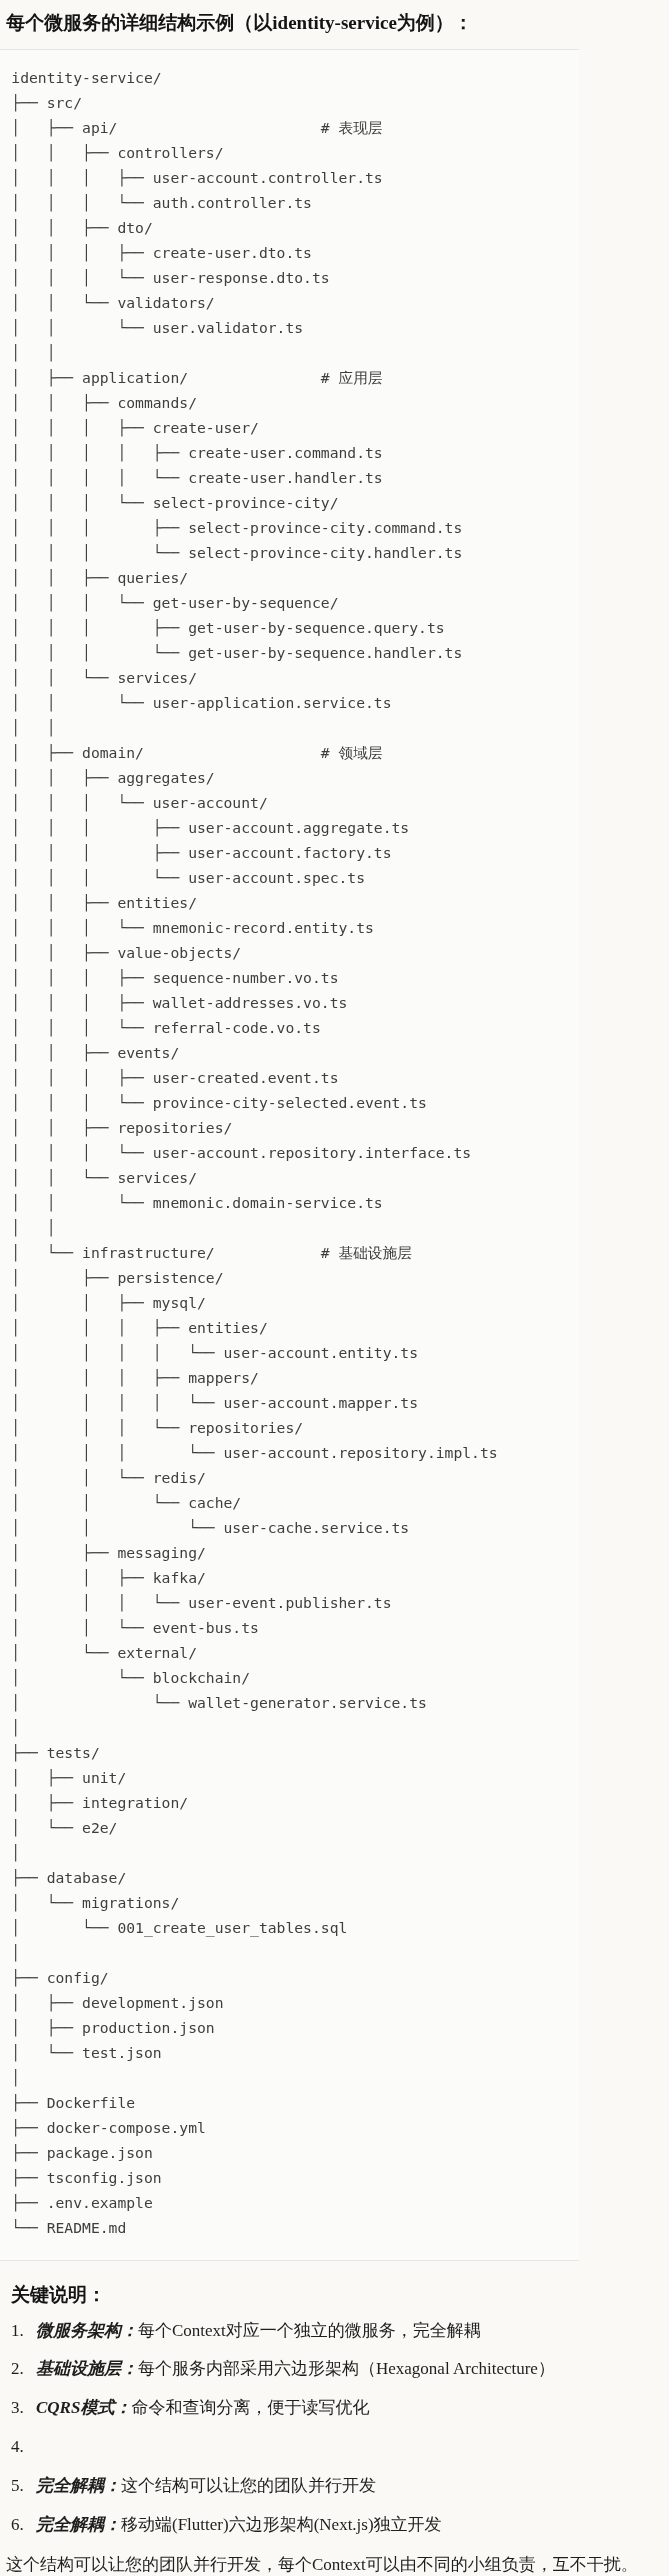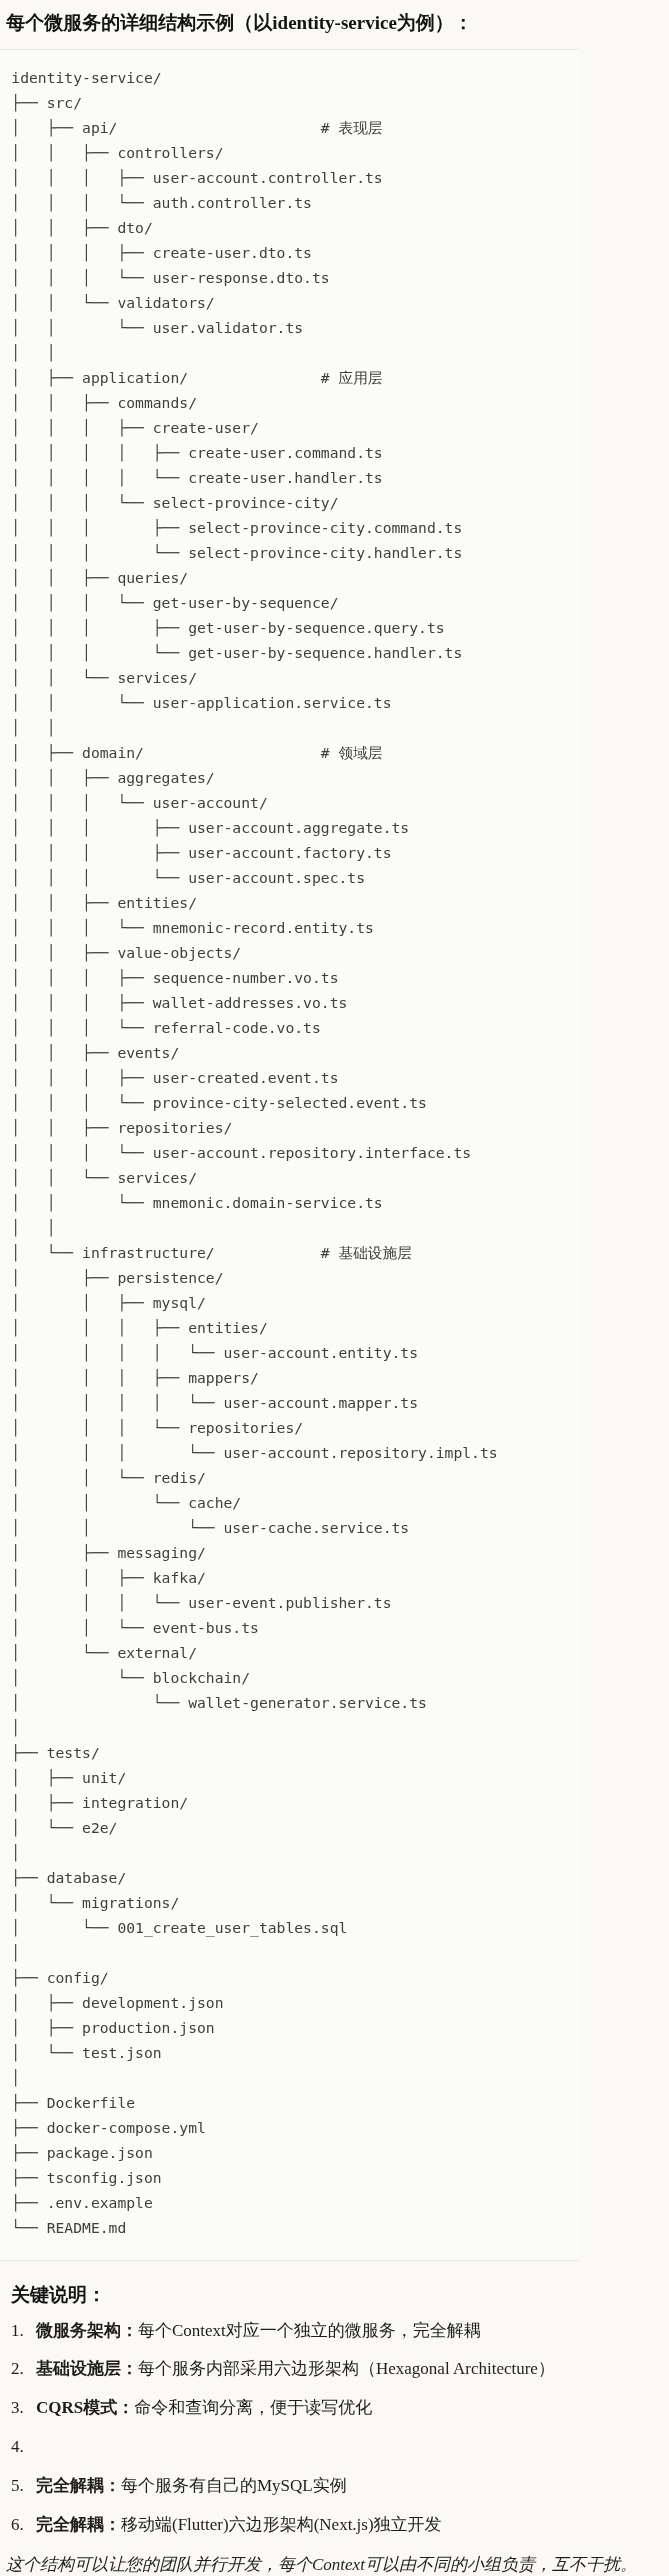--- a/index.html
+++ b/index.html
@@ -48,29 +48,28 @@
     display: flex;
     font-size: 17px;
     line-height: 25px;
     margin-bottom: 13.8px;
     color: #1F1E1D;
   }
   .note-num {
     flex: 0 0 25px;
     text-align: left;
   }
-  .note-label { font-weight: 700; }
+  .note-label { font-weight: 700; font-style: italic; }
   .closing {
     font-size: 17px;
     line-height: 25px;
     margin: 15px 0 0 0;
     padding: 0 2.5px 0 0;
     margin-left: -5px;
     color: #1F1E1D;
-    font-style: italic;
   }
 </style>
 </head>
 <body>
 
 <main class="doc">
 
   <h1 class="page-title">每个微服务的详细结构示例（以identity-service为例）：</h1>
 
   <div class="codeblock">
@@ -180,21 +179,21 @@
       <span class="note-num">3.</span>
       <span class="note-body"><span class="note-label">CQRS模式：</span><span>命令和查询分离，便于读写优化</span></span>
     </div>
 
     <div class="note-item">
       <span class="note-num">4.</span>
     </div>
 
     <div class="note-item">
       <span class="note-num">5.</span>
-      <span class="note-body"><span class="note-label">完全解耦：</span><span>每个服务有自己的MySQL实例</span></span>
+      <span class="note-body"><span class="note-label">完全解耦：</span><span>这个结构可以让您的团队并行开发</span></span>
     </div>
 
     <div class="note-item">
       <span class="note-num">6.</span>
       <span class="note-body"><span class="note-label">完全解耦：</span><span>移动端(Flutter)六边形架构(Next.js)独立开发</span></span>
     </div>
 
     <p class="closing">这个结构可以让您的团队并行开发，每个Context可以由不同的小组负责，互不干扰。</p>
   </section>
 

